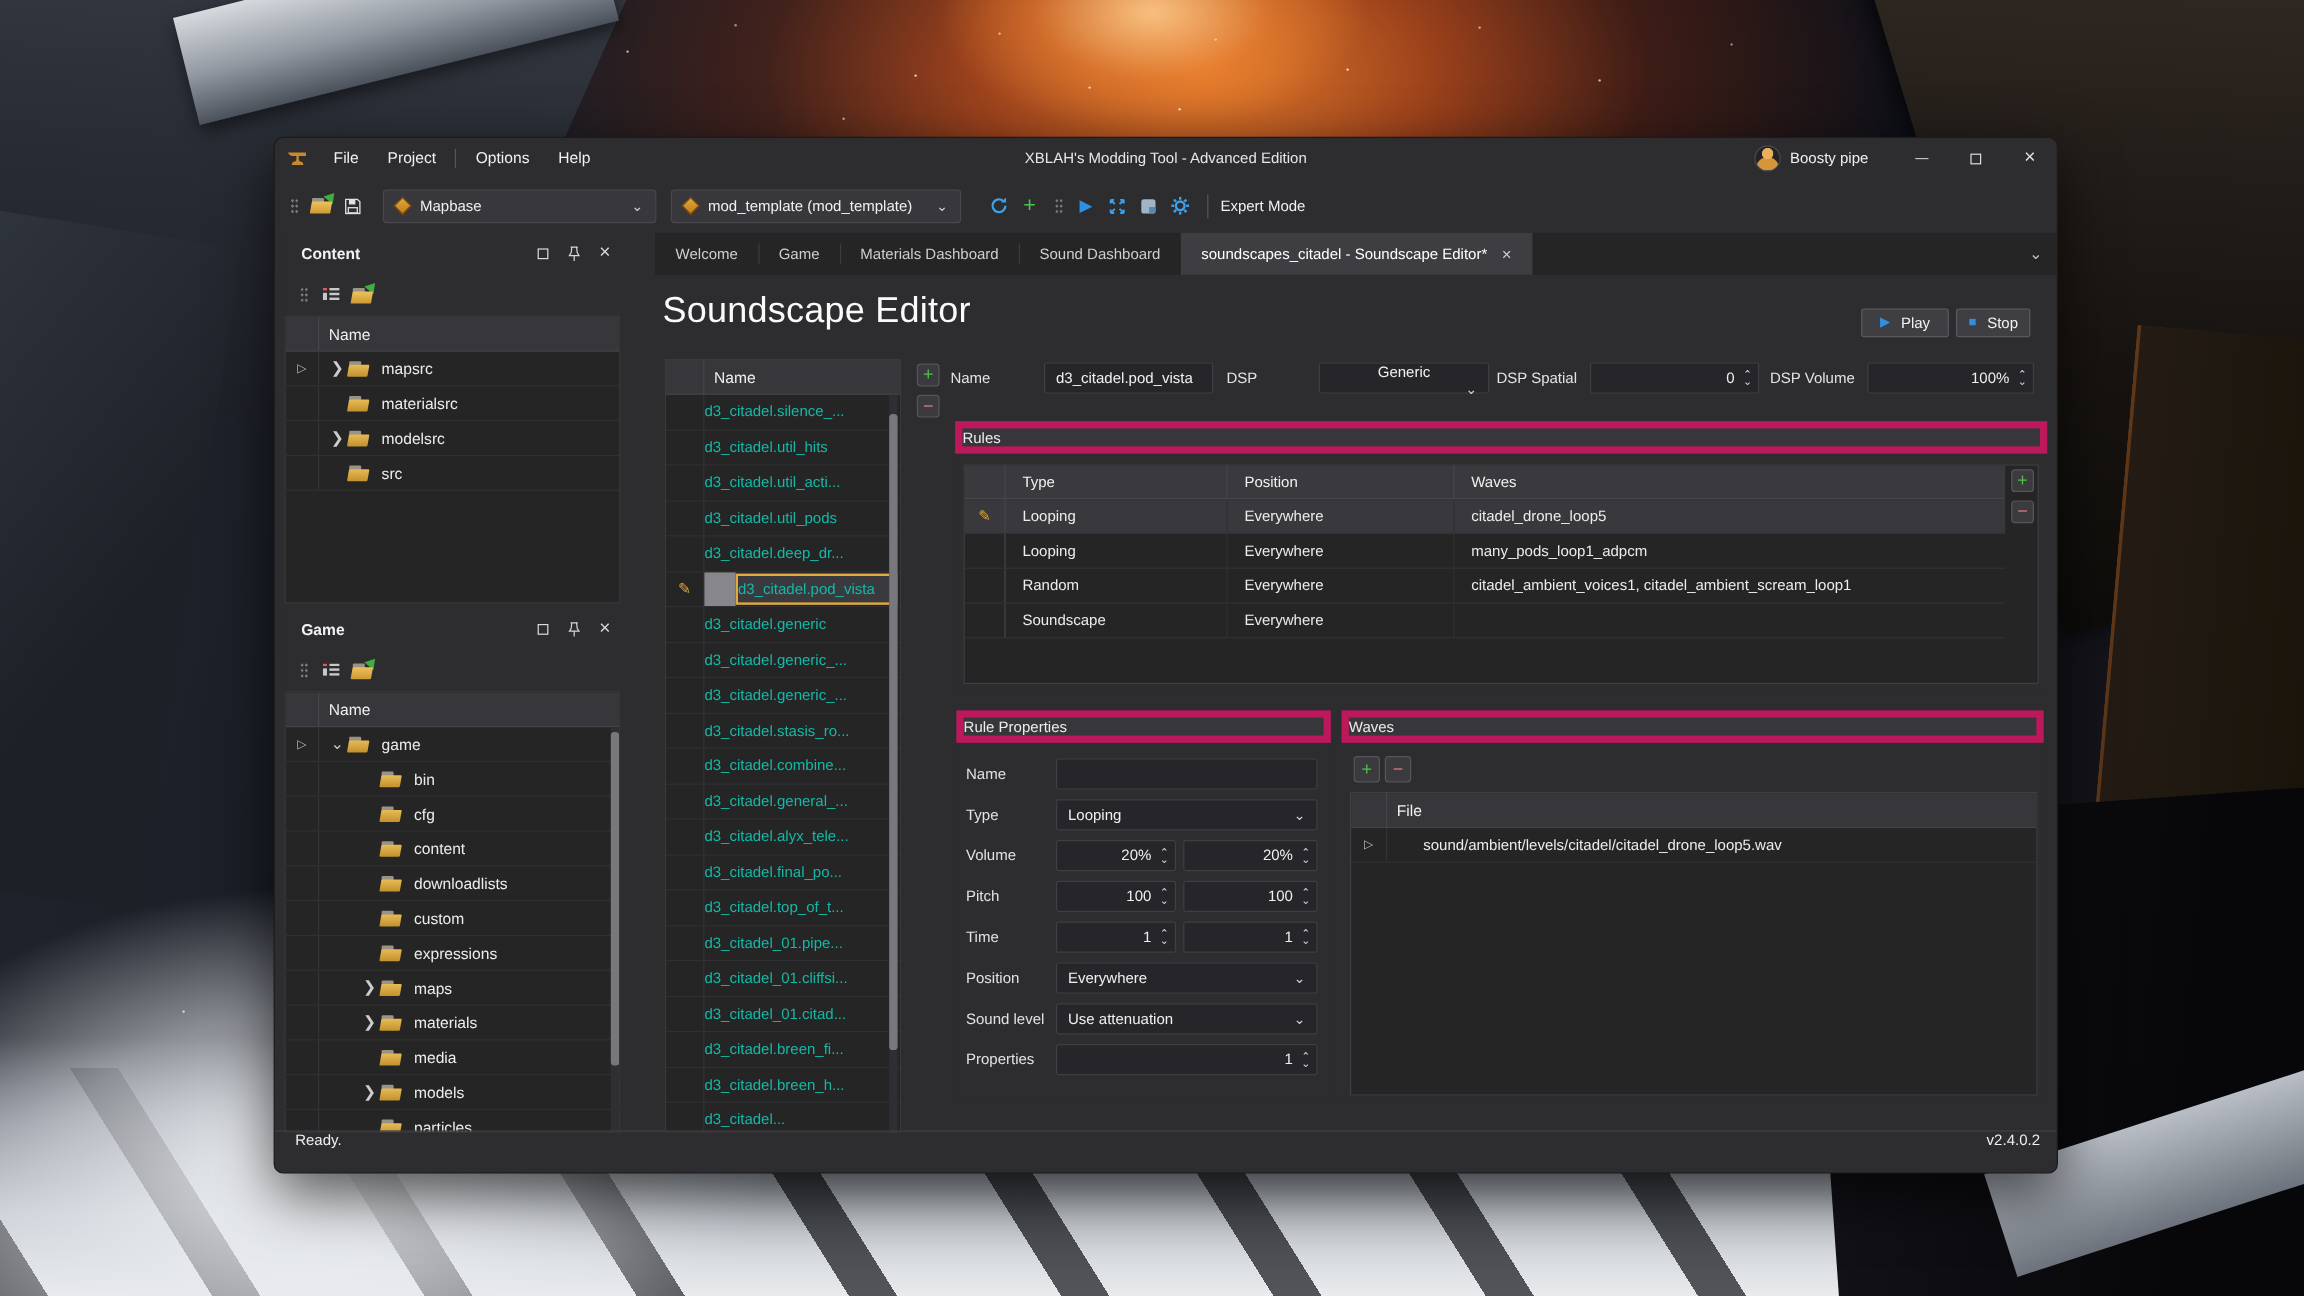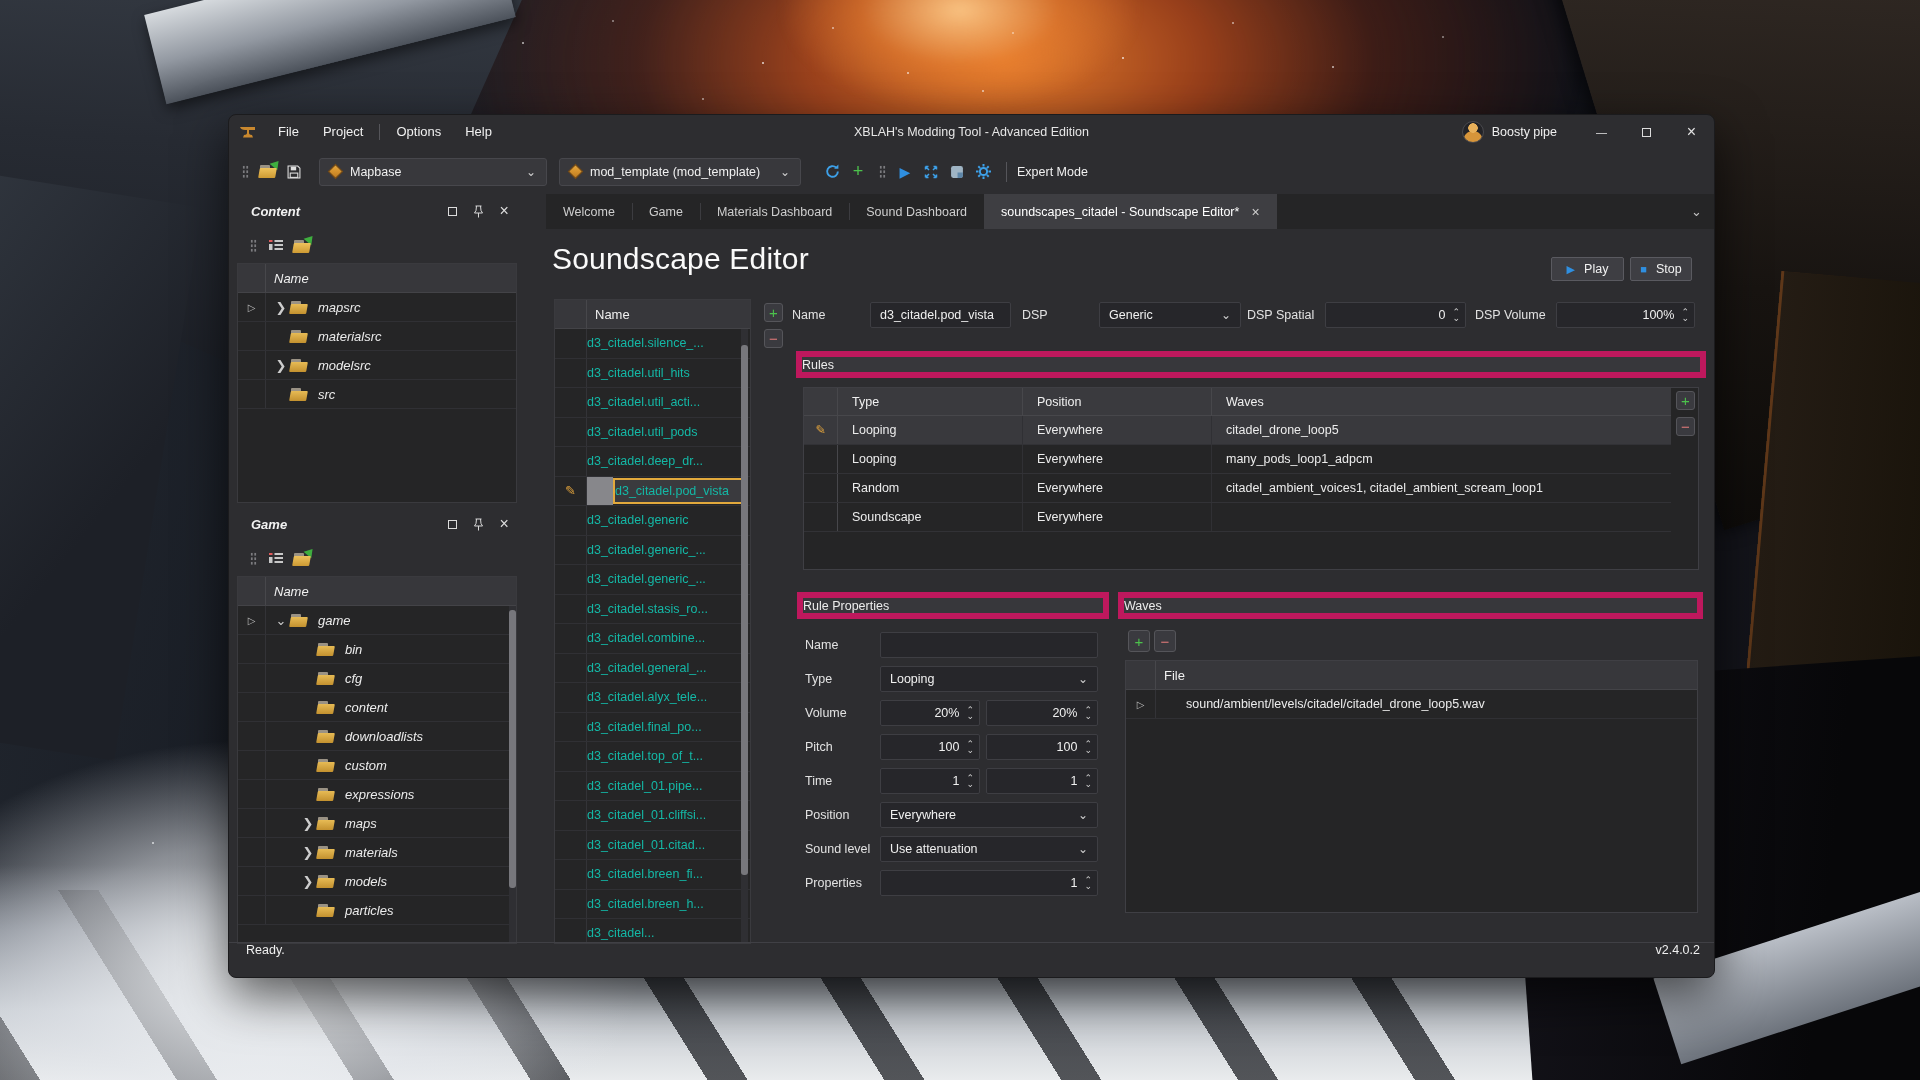--- a/index.html
+++ b/index.html
@@ -90,21 +90,21 @@
   
   .tabstrip{position:absolute;left:317px;right:0;top:79px;height:35px;background:#252526;display:flex;align-items:stretch;}
   .tab{display:flex;align-items:center;padding:0 17px;color:#cecece;font-size:12.5px;position:relative;}
   .tab + .tab::before{content:"";position:absolute;left:0;top:9px;bottom:9px;width:1px;background:#3c3c40;}
   .tab.active{background:#3e3e42;color:#fff;}
   .tab.active::before{display:none;}
   .tab-close{margin-left:12px;font-size:14px;color:#cdcdcd;line-height:1;}
   .tab-overflow{margin-left:auto;padding:0 12px;display:flex;align-items:center;color:#c4c4c4;}
 
   
-  .panel{position:absolute;left:8px;width:280px;background:#2d2d30;font-style:italic;}
+  .panel{position:absolute;left:8px;width:280px;background:#2d2d30;}
   .panel-head{height:36px;display:flex;align-items:center;}
   .panel-title{font-weight:bold;font-size:13px;color:#f2f2f2;margin-left:14px;}
   .panel-head-icons{margin-left:auto;display:flex;align-items:center;}
   .ph-btn{width:26px;height:26px;display:flex;align-items:center;justify-content:center;color:#dcdcdc;}
   .panel-tools{height:34px;display:flex;align-items:center;}
   .panel-table{position:absolute;left:0;right:0;bottom:0;background:#252526;overflow:hidden;border:1px solid #3a3a3e;}
   .col-head{height:29px;background:#37373b;display:flex;align-items:center;border-bottom:1px solid #434347;}
   .col-head .gut-h{width:28px;align-self:stretch;border-right:1px solid #47474b;}
   .col-head .col-label{margin-left:8px;color:#f0f0f0;}
   .tree-row{height:29px;display:flex;align-items:center;border-bottom:1px solid #303034;}
@@ -475,20 +475,26 @@
             <span class="lbl">maps</span>
           </div>
 
           <div class="tree-row d1">
             <span class="gut"></span>
             <span class="chev">❯</span>
             <span class="folder"></span>
             <span class="lbl">materials</span>
           </div>
 
+          <div class="tree-row d1">
+            <span class="gut"></span>
+            <span class="chev"></span>
+            <span class="folder"></span>
+            <span class="lbl">media</span>
+          </div>
 
           <div class="tree-row d1">
             <span class="gut"></span>
             <span class="chev">❯</span>
             <span class="folder"></span>
             <span class="lbl">models</span>
           </div>
 
           <div class="tree-row d1">
             <span class="gut"></span>
@@ -656,21 +662,21 @@
     </div>
   <div class="sq-btn rem" style="left:535px;top:214px;">
       <span>−</span>
     </div>
 
   <span class="flabel" style="left:563px;top:187px;">Name</span>
   <div class="tinput" style="left:641px;top:187px;width:141px;">
       <span>d3_citadel.pod_vista</span>
     </div>
   <span class="flabel" style="left:793px;top:187px;">DSP</span>
-  <div class="tselect" style="left:870px;top:187px;width:142px;">
+  <div class="tselect" style="left:870px;top:187px;width:142px;flex-direction:column;">
     <span>Generic</span>
     <span class="dd-chev">⌄</span>
   </div>
   <span class="flabel" style="left:1018px;top:187px;">DSP Spatial</span>
   <div class="spin" style="left:1096px;top:187px;width:141px;">
     <span>0</span>
     <span class="spin-arrows">
         <span>⌃</span>
         <span>⌄</span>
       </span>

